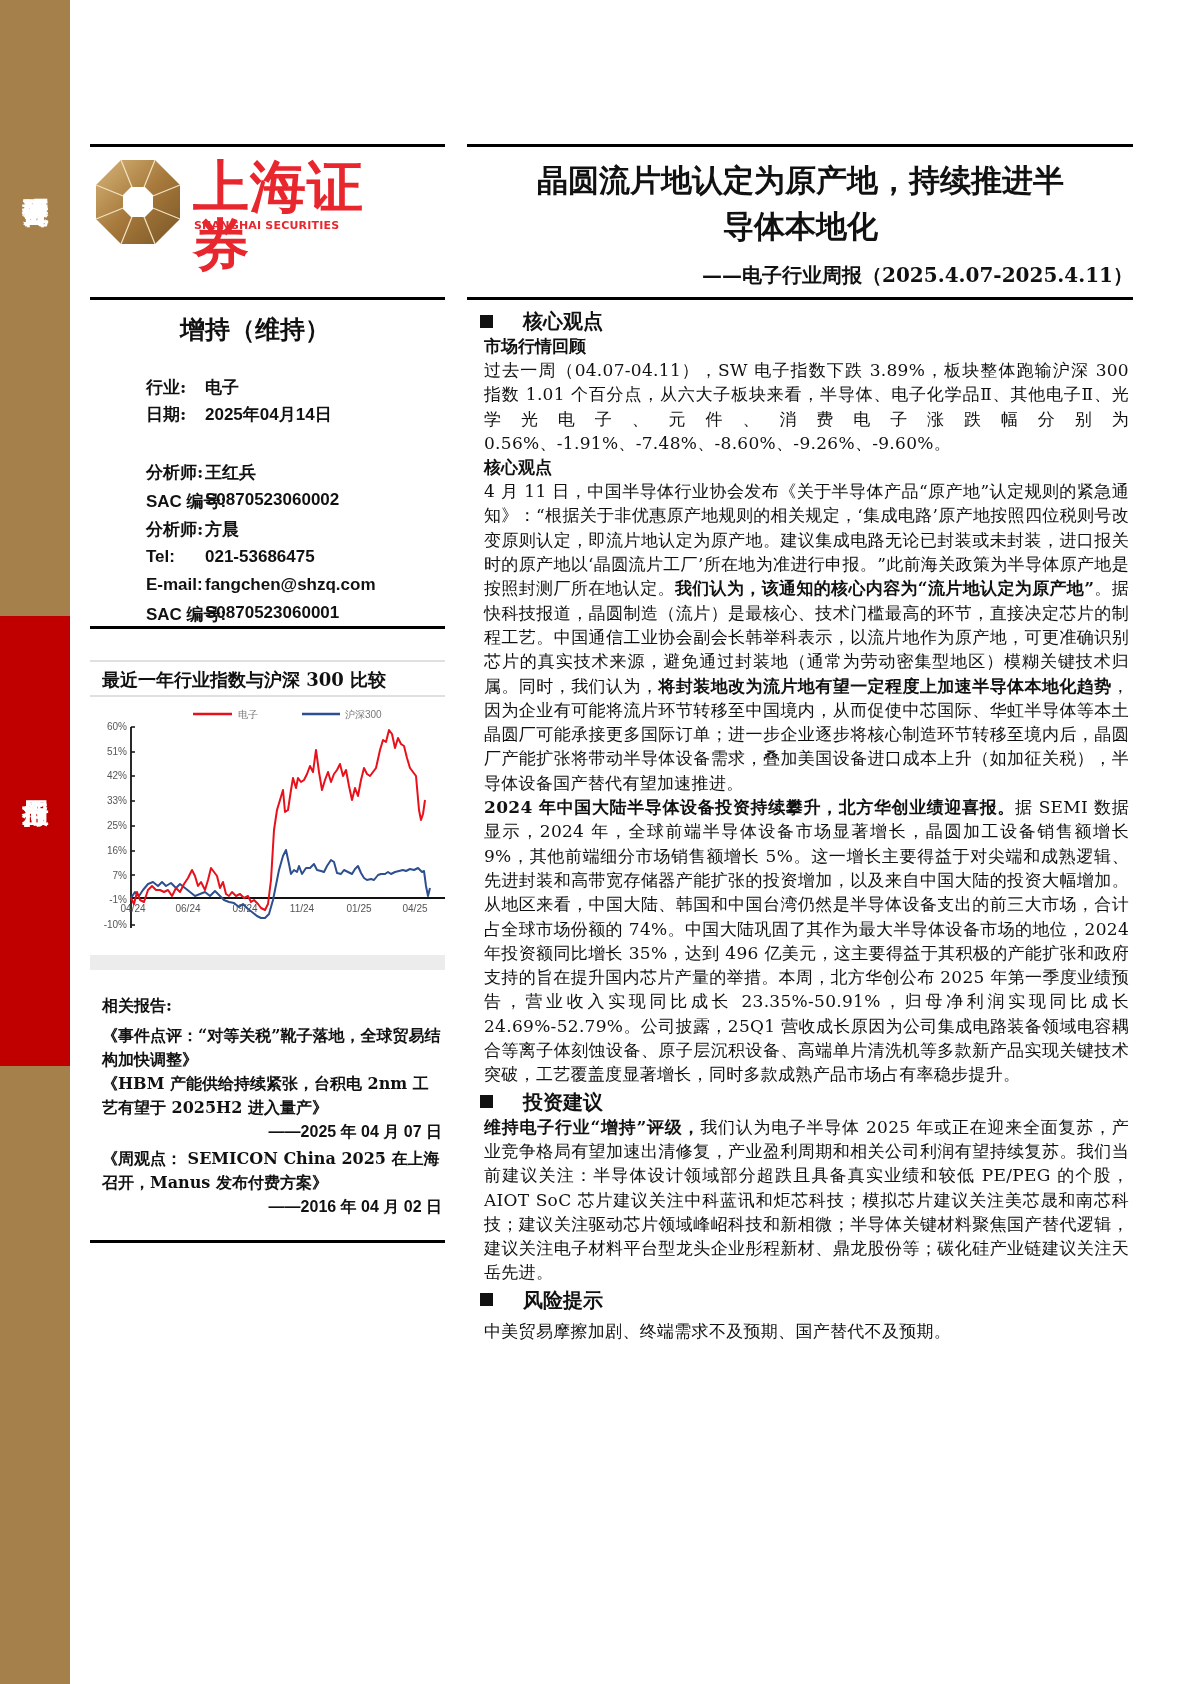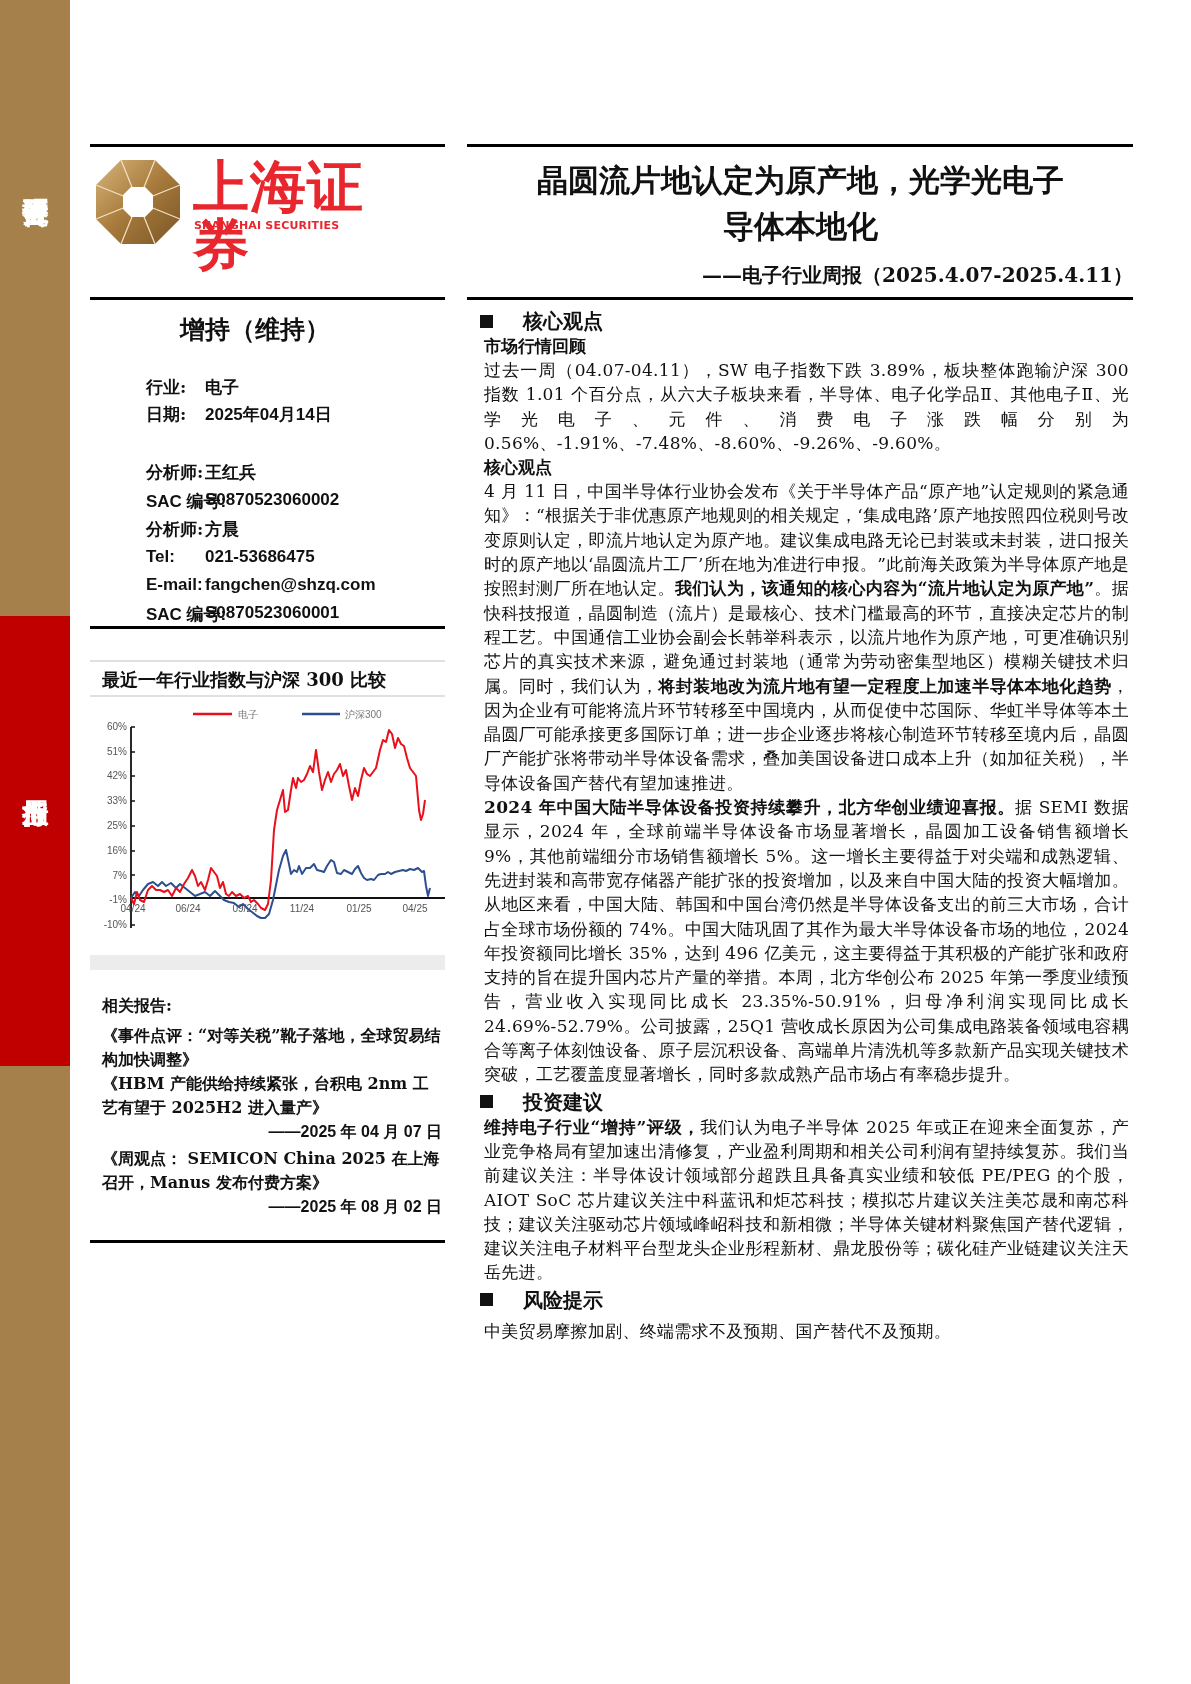--- a/index.html
+++ b/index.html
@@ -84,21 +84,21 @@
       <line x1="43" y1="43" x2="1" y2="60"></line>
         <line x1="43" y1="43" x2="1" y2="26"></line>
     </g>
     <polygon points="36,28 50,28 58,36 58,50 50,58 36,58 28,50 28,36" fill="#ffffff"></polygon>
   </svg>
   <div class="logo-cn">上海证券</div>
   <div class="logo-en">SHANGHAI SECURITIES</div>
 </div>
 
 <div class="title-block">
-  <div class="title">晶圆流片地认定为原产地，光学光电子</div>
+  <div class="title">晶圆流片地认定为原产地，持续推进半</div>
   <div class="title">导体本地化</div>
 </div>
 <div class="subtitle">——电子行业周报（2025.4.07-2025.4.11）</div>
 
 <div class="rating">增持（维持）</div>
 
 <div class="info" style="top:376px;">
   <span class="k">行业:</span>
   <span class="v cn">电子</span>
 </div>
@@ -183,21 +183,21 @@
   </svg>
   <div class="chart-bg"></div>
 </div>
 
 <div class="related">
   <div class="h">相关报告:</div>
   <div class="item">《事件点评：“对等关税”靴子落地，全球贸易结构加快调整》</div>
   <div class="item">《HBM 产能供给持续紧张，台积电 2nm 工艺有望于 2025H2 进入量产》</div>
   <div class="date">——2025 年 04 月 07 日</div>
   <div class="item">《周观点： SEMICON China 2025 在上海召开，Manus 发布付费方案》</div>
-  <div class="date">——2025 年 08 月 02 日</div>
+  <div class="date">——2016 年 04 月 02 日</div>
 </div>
 
 <div class="main">
   <div class="sec-h" style="margin-left:-6px;">
     <span class="sq"></span>
     <span>核心观点</span>
   </div>
   <div class="sub-h">市场行情回顾</div>
   <p class="para">过去一周（04.07-04.11），SW 电子指数下跌 3.89%，板块整体跑输沪深 300 指数 1.01 个百分点，从六大子板块来看，半导体、电子化学品Ⅱ、其他电子Ⅱ、光学光电子、元件、消费电子涨跌幅分别为 0.56%、-1.91%、-7.48%、-8.60%、-9.26%、-9.60%。</p>
   <div class="sub-h">核心观点</div>

